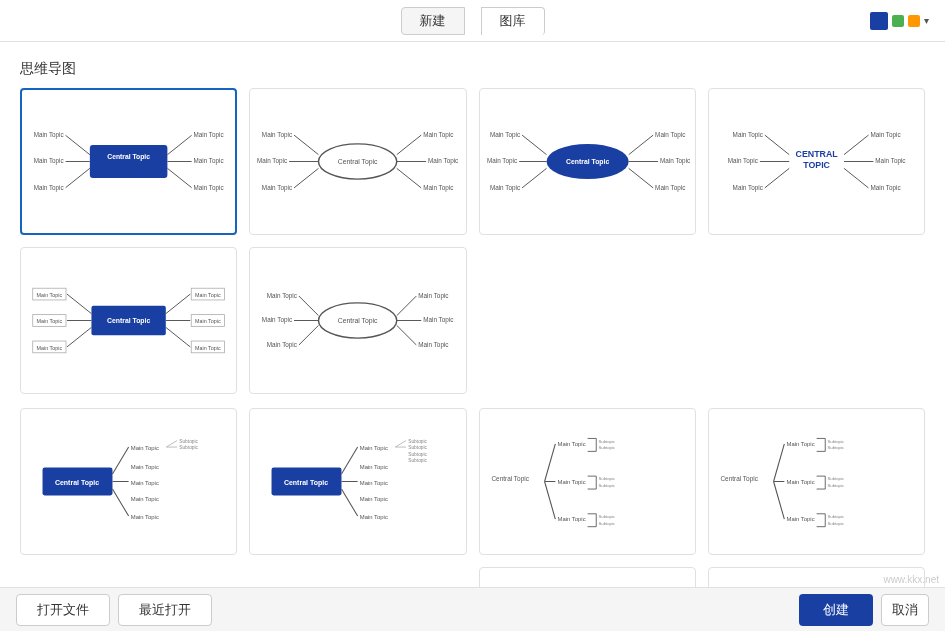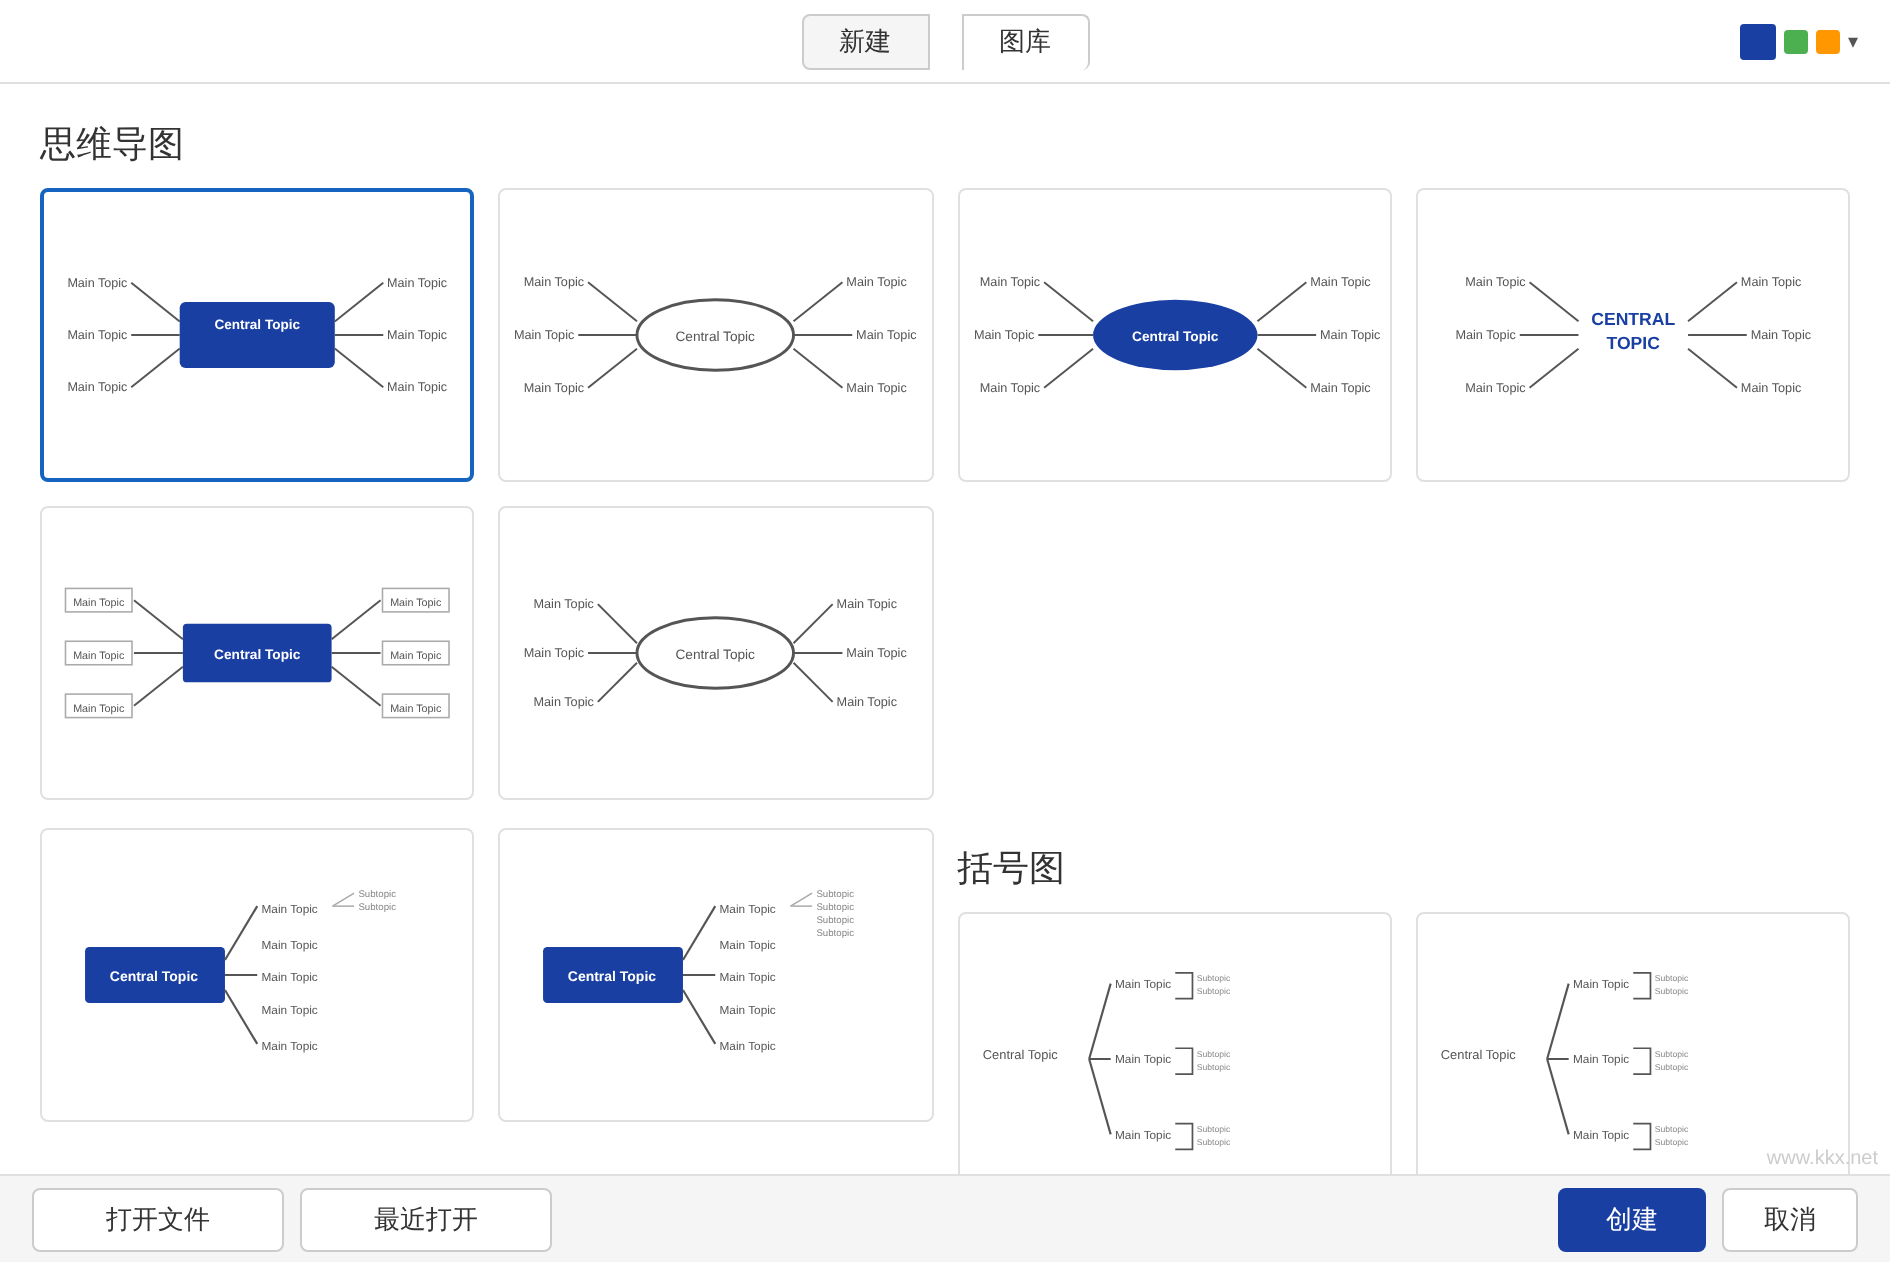--- a/index.html
+++ b/index.html
@@ -63,21 +63,21 @@
     }
 
     
     .main-content {
       padding: 10px 20px;
       height: calc(631px - 42px - 44px);
       overflow-y: auto;
     }
 
     .section-title {
-      font-size: 18px;
+      font-size: 14px;
       color: #333;
       margin-bottom: 10px;
       margin-top: 8px;
     }
 
     .template-grid {
       display: grid;
       grid-template-columns: repeat(4, 1fr);
       gap: 12px;
       margin-bottom: 14px;
@@ -117,21 +117,21 @@
       display: flex;
       align-items: center;
       justify-content: space-between;
       padding: 0 16px;
     }
     .bottom-left {
       display: flex;
       gap: 8px;
     }
     .bottom-btn {
-      padding: 6px 36px;
+      padding: 6px 20px;
       border: 1px solid #ccc;
       background: #fff;
       border-radius: 4px;
       font-size: 13px;
       cursor: pointer;
       color: #333;
     }
     .bottom-right {
       display: flex;
       gap: 8px;
@@ -139,21 +139,21 @@
     .btn-primary {
       padding: 6px 24px;
       background: #1a3fa3;
       color: #fff;
       border: none;
       border-radius: 4px;
       font-size: 13px;
       cursor: pointer;
     }
     .btn-cancel {
-      padding: 6px 20px;
+      padding: 6px 10px;
       background: #fff;
       color: #333;
       border: 1px solid #ccc;
       border-radius: 4px;
       font-size: 13px;
       cursor: pointer;
     }
 
     .watermark {
       position: absolute;
@@ -351,21 +351,20 @@
             <text x="147" y="29" fill="#888" font-size="4.5">Subtopic</text>
             <text x="147" y="35" fill="#888" font-size="4.5">Subtopic</text>
             <text x="147" y="41" fill="#888" font-size="4.5">Subtopic</text>
             <text x="147" y="47" fill="#888" font-size="4.5">Subtopic</text>
           </svg>
         </div>
       </div>
     </div>
 
     <div>
-      <div class="section-title">括号图</div>
       <div class="template-grid" style="grid-template-columns: repeat(2,1fr);">
 
         <div class="template-card">
           <svg class="card-svg" viewBox="0 0 200 130">
             <text x="28" y="65" text-anchor="middle" fill="#555" font-size="6">Central Topic</text>
             <line x1="60" y1="65" x2="70" y2="30" stroke="#555" stroke-width="1"></line>
             <line x1="60" y1="65" x2="70" y2="65" stroke="#555" stroke-width="1"></line>
             <line x1="60" y1="65" x2="70" y2="100" stroke="#555" stroke-width="1"></line>
             <text x="72" y="32" fill="#555" font-size="5.5">Main Topic</text>
             <text x="72" y="67" fill="#555" font-size="5.5">Main Topic</text>

